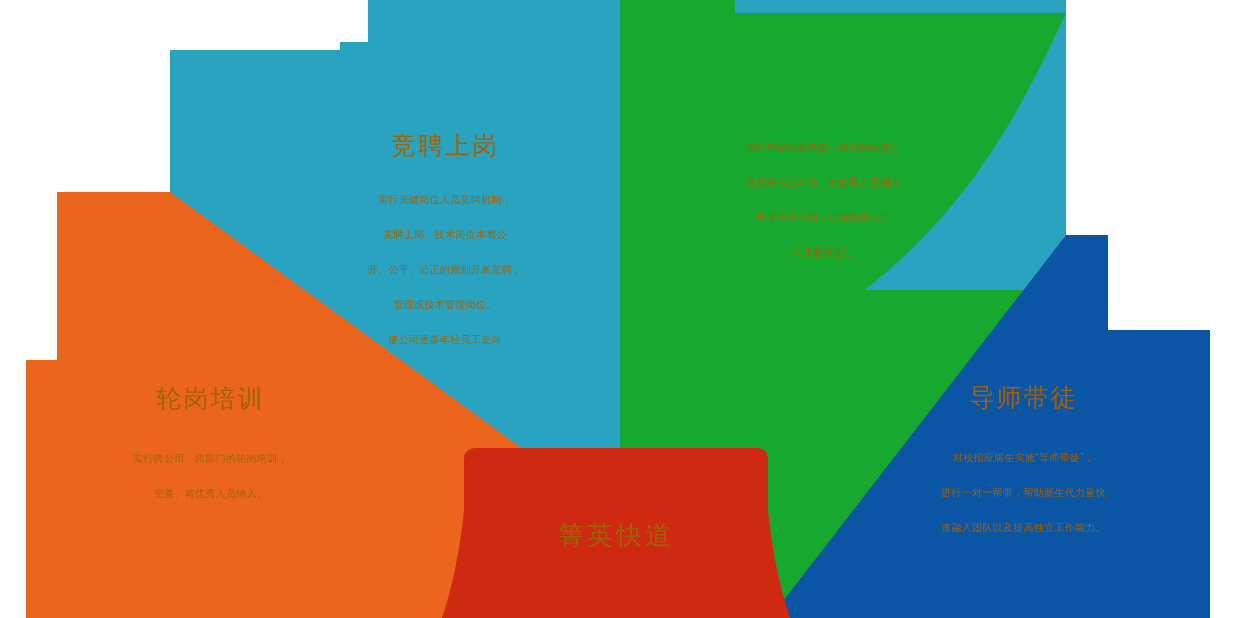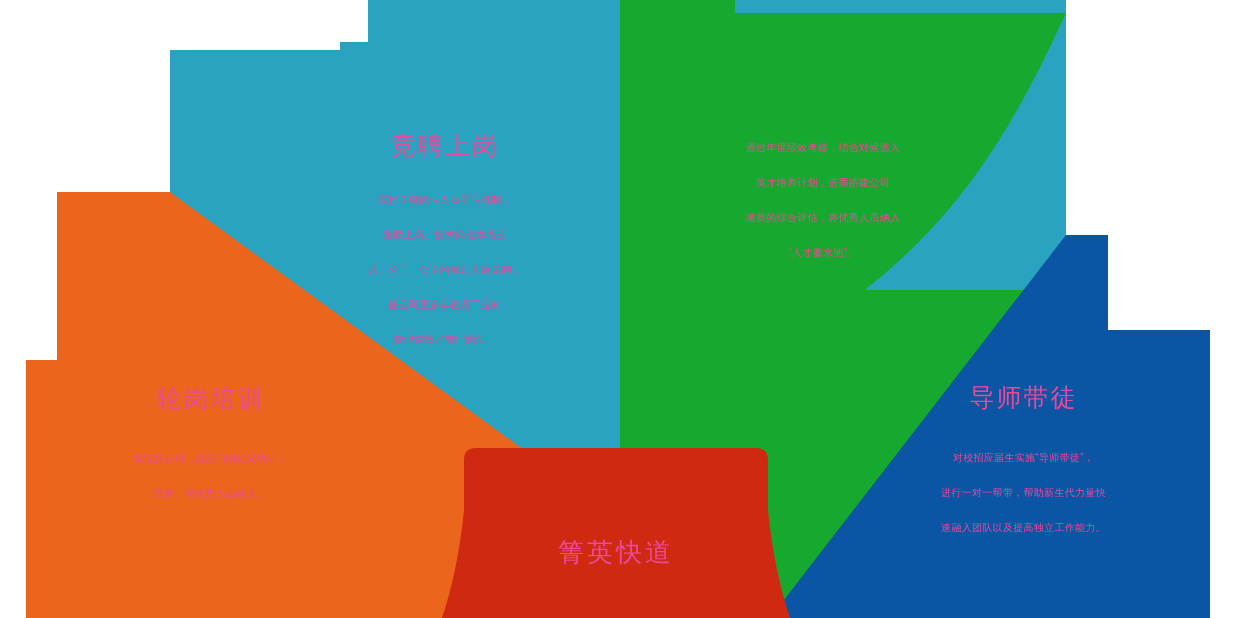--- a/index.html
+++ b/index.html
@@ -16,21 +16,21 @@
     background:#ffffff;
   }
   #shapes{
     position:absolute;
     left:0;top:0;
     width:1236px;
     height:618px;
   }
   .panel{
     position:absolute;
-    color:#ec4899;
+    color:#a16207;
     text-align:center;
     pointer-events:none;
   }
   .panel .ttl{
     font-size:25px;
     line-height:1.2;
     letter-spacing:2px;
     font-weight:400;
     margin:0 0 22px 0;
     white-space:nowrap;
@@ -52,21 +52,21 @@
 
   #panel-orange .ttl{ margin-bottom:28px; }
   #panel-blue .ttl{ margin-bottom:28px; }
 
   #panel-red{
     left:448px; top:520px; width:336px;
   }
   #panel-red .ttl{
     font-size:26px;
     letter-spacing:3px;
-    margin:17px;
+    margin:0;
   }
 </style>
 </head>
 <body>
 
 <div id="stage">
 
   <svg id="shapes" viewBox="0 0 1236 618" width="1236" height="618" xmlns="http://www.w3.org/2000/svg">
 
     <path fill="#29A3C0" d="M 396,0 L 1066,0 L 1066,460 L 620,460 L 620,618 L 170,618 L 170,50 L 340,50 L 340,42 L 368,42 L 368,0 Z"></path>
@@ -93,30 +93,30 @@
              L 464,460
              Q 464,448 476,448 Z"></path>
   </svg>
 
   <div class="panel" id="panel-teal">
     <div class="ttl">竞聘上岗</div>
     <div class="body">
       <div>实行关键岗位人员竞聘机制，</div>
       <div>竞聘上岗、技术岗位本着公</div>
       <div>开、公平、公正的原则开展竞聘，</div>
+      <div>管理或技术管理岗位。</div>
       <div>使公司更多年轻员工走向</div>
-      <div>管理或技术管理岗位。</div>
     </div>
   </div>
 
   <div class="panel" id="panel-green">
     <div class="body">
       <div>通过年度绩效考核，结合对候选人</div>
+      <div>潜质的综合评估，将优秀人员纳入</div>
       <div>英才培养计划，进而搭建公司</div>
-      <div>潜质的综合评估，将优秀人员纳入</div>
       <div>“人才蓄水池”。</div>
     </div>
   </div>
 
   <div class="panel" id="panel-orange">
     <div class="ttl">轮岗培训</div>
     <div class="body">
       <div>实行跨公司、跨部门的轮岗培训，</div>
       <div>完善、将优秀人员纳入。</div>
     </div>

